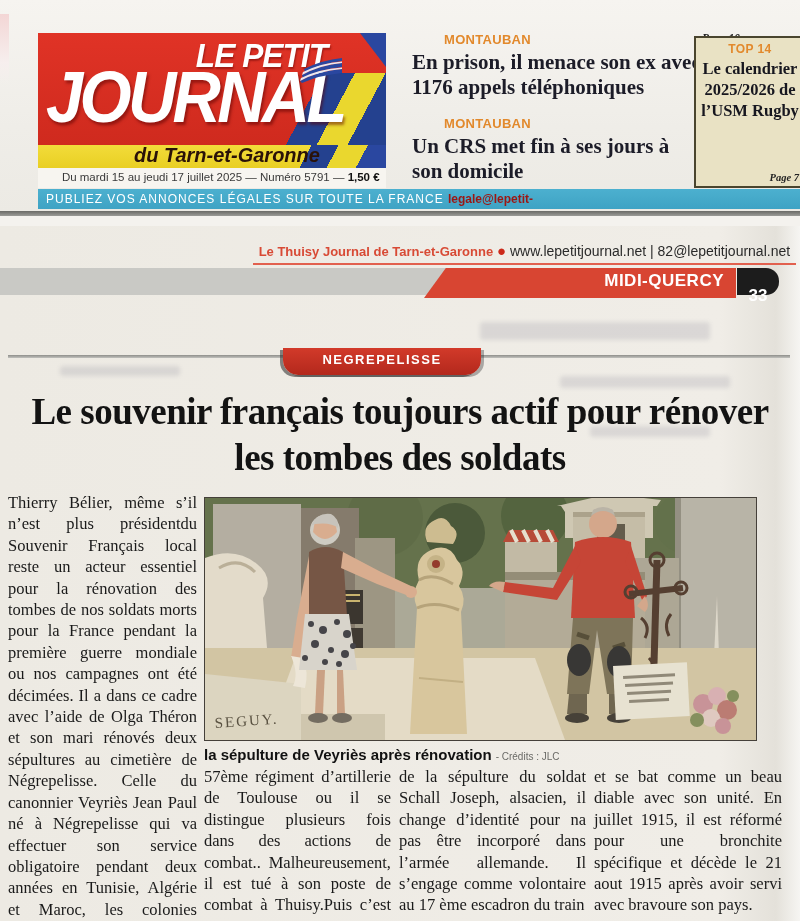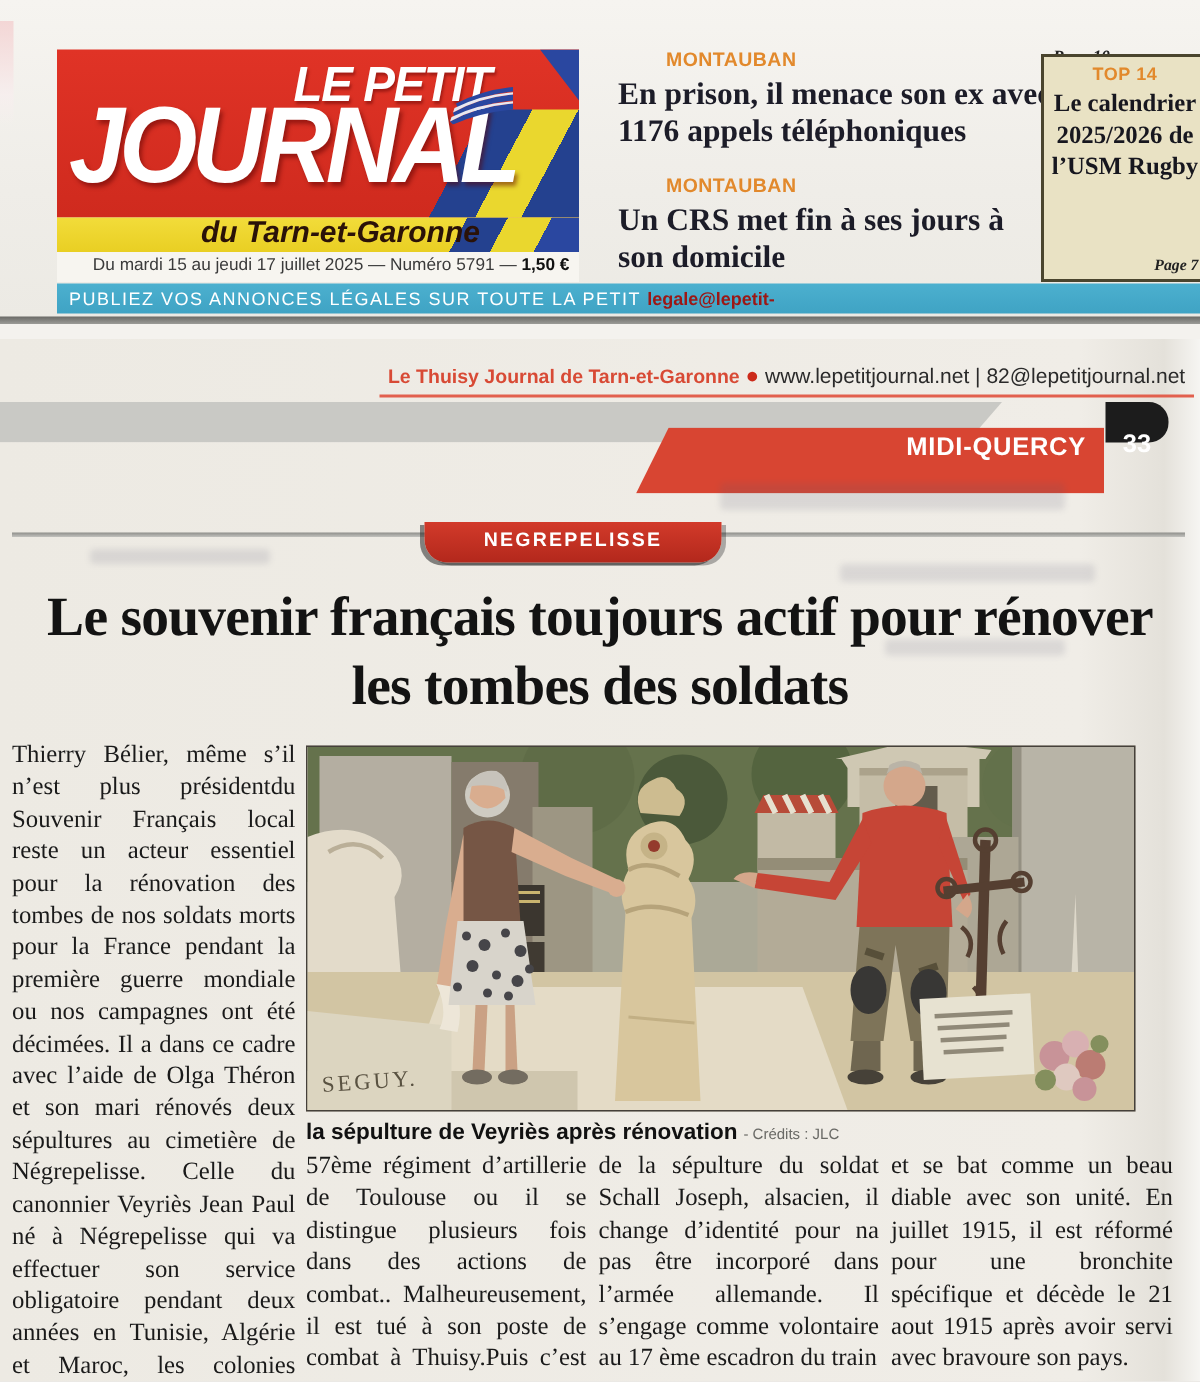--- a/index.html
+++ b/index.html
@@ -98,25 +98,25 @@
     font-family:"Liberation Sans", sans-serif; font-size:14px; color:#2a2a2a;
   }
   #page-head .brand { color:#d84a35; font-weight:bold; font-size:13px; }
   #page-head .dot { color:#cc2a1a; font-size:15px; }
   #head-rule { position:absolute; left:253px; top:37px; width:543px; height:2px; background:#e2604e; }
   #section-bar-gray {
     position:absolute; left:0; top:42px; width:668px; height:27px;
     background:#c9c9c5; clip-path:polygon(0 0,100% 0,96.5% 100%,0 100%);
   }
   #section-bar-red {
-    position:absolute; left:424px; top:42px; width:312px; height:44px;
+    position:absolute; left:424px; top:42px; width:312px; height:30px;
     background:#d84532; clip-path:polygon(7% 0,100% 0,100% 100%,0 100%);
     text-align:right; padding:3px 12px 0 0;
     font-family:"Liberation Sans", sans-serif; font-weight:bold; font-size:17px;
-    color:#fff; letter-spacing:.5px;margin-top:17px;
+    color:#fff; letter-spacing:.5px;
   }
   #page-number-box {
     position:absolute; left:737px; top:42px; width:42px; height:27px;
     background:#1c1c1c; border-radius:0 13px 13px 0; color:#fff; text-align:center;
     font-family:"Liberation Sans", sans-serif; font-weight:bold; font-size:17px; padding-top:18px;
   }
   
   .ghost { position:absolute; filter:blur(2px); opacity:.14; background:#5a5a72; border-radius:3px; }
   
   #tab-rule { position:absolute; left:8px; top:129px; width:782px; height:3px;
@@ -190,21 +190,21 @@
       <div class="pageref">Page 11</div>
       <div class="head">Un CRS met fin à ses jours à son domicile</div>
     </div>
 
     <div id="top14">
       <div class="kicker">TOP 14</div>
       <div class="text">Le calendrier 2025/2026 de l’USM Rugby</div>
       <div class="pageref">Page 7</div>
     </div>
 
-    <div id="legal-banner"><span>PUBLIEZ VOS ANNONCES LÉGALES SUR TOUTE LA PETIT </span><span class="mail">legale@lepetit-</span></div>
+    <div id="legal-banner"><span>PUBLIEZ VOS ANNONCES LÉGALES SUR TOUTE LA FRANCE </span><span class="mail">legale@lepetit-</span></div>
   </div>
   <div id="strip-shadow"></div>
 
   <div id="inner-page">
 
     <div id="page-head"><span class="brand">Le Thuisy Journal de Tarn-et-Garonne</span>
       <span class="dot">●</span>
       <span>www.lepetitjournal.net | 82@lepetitjournal.net</span>&nbsp;</div>
     <div id="head-rule"></div>
 

